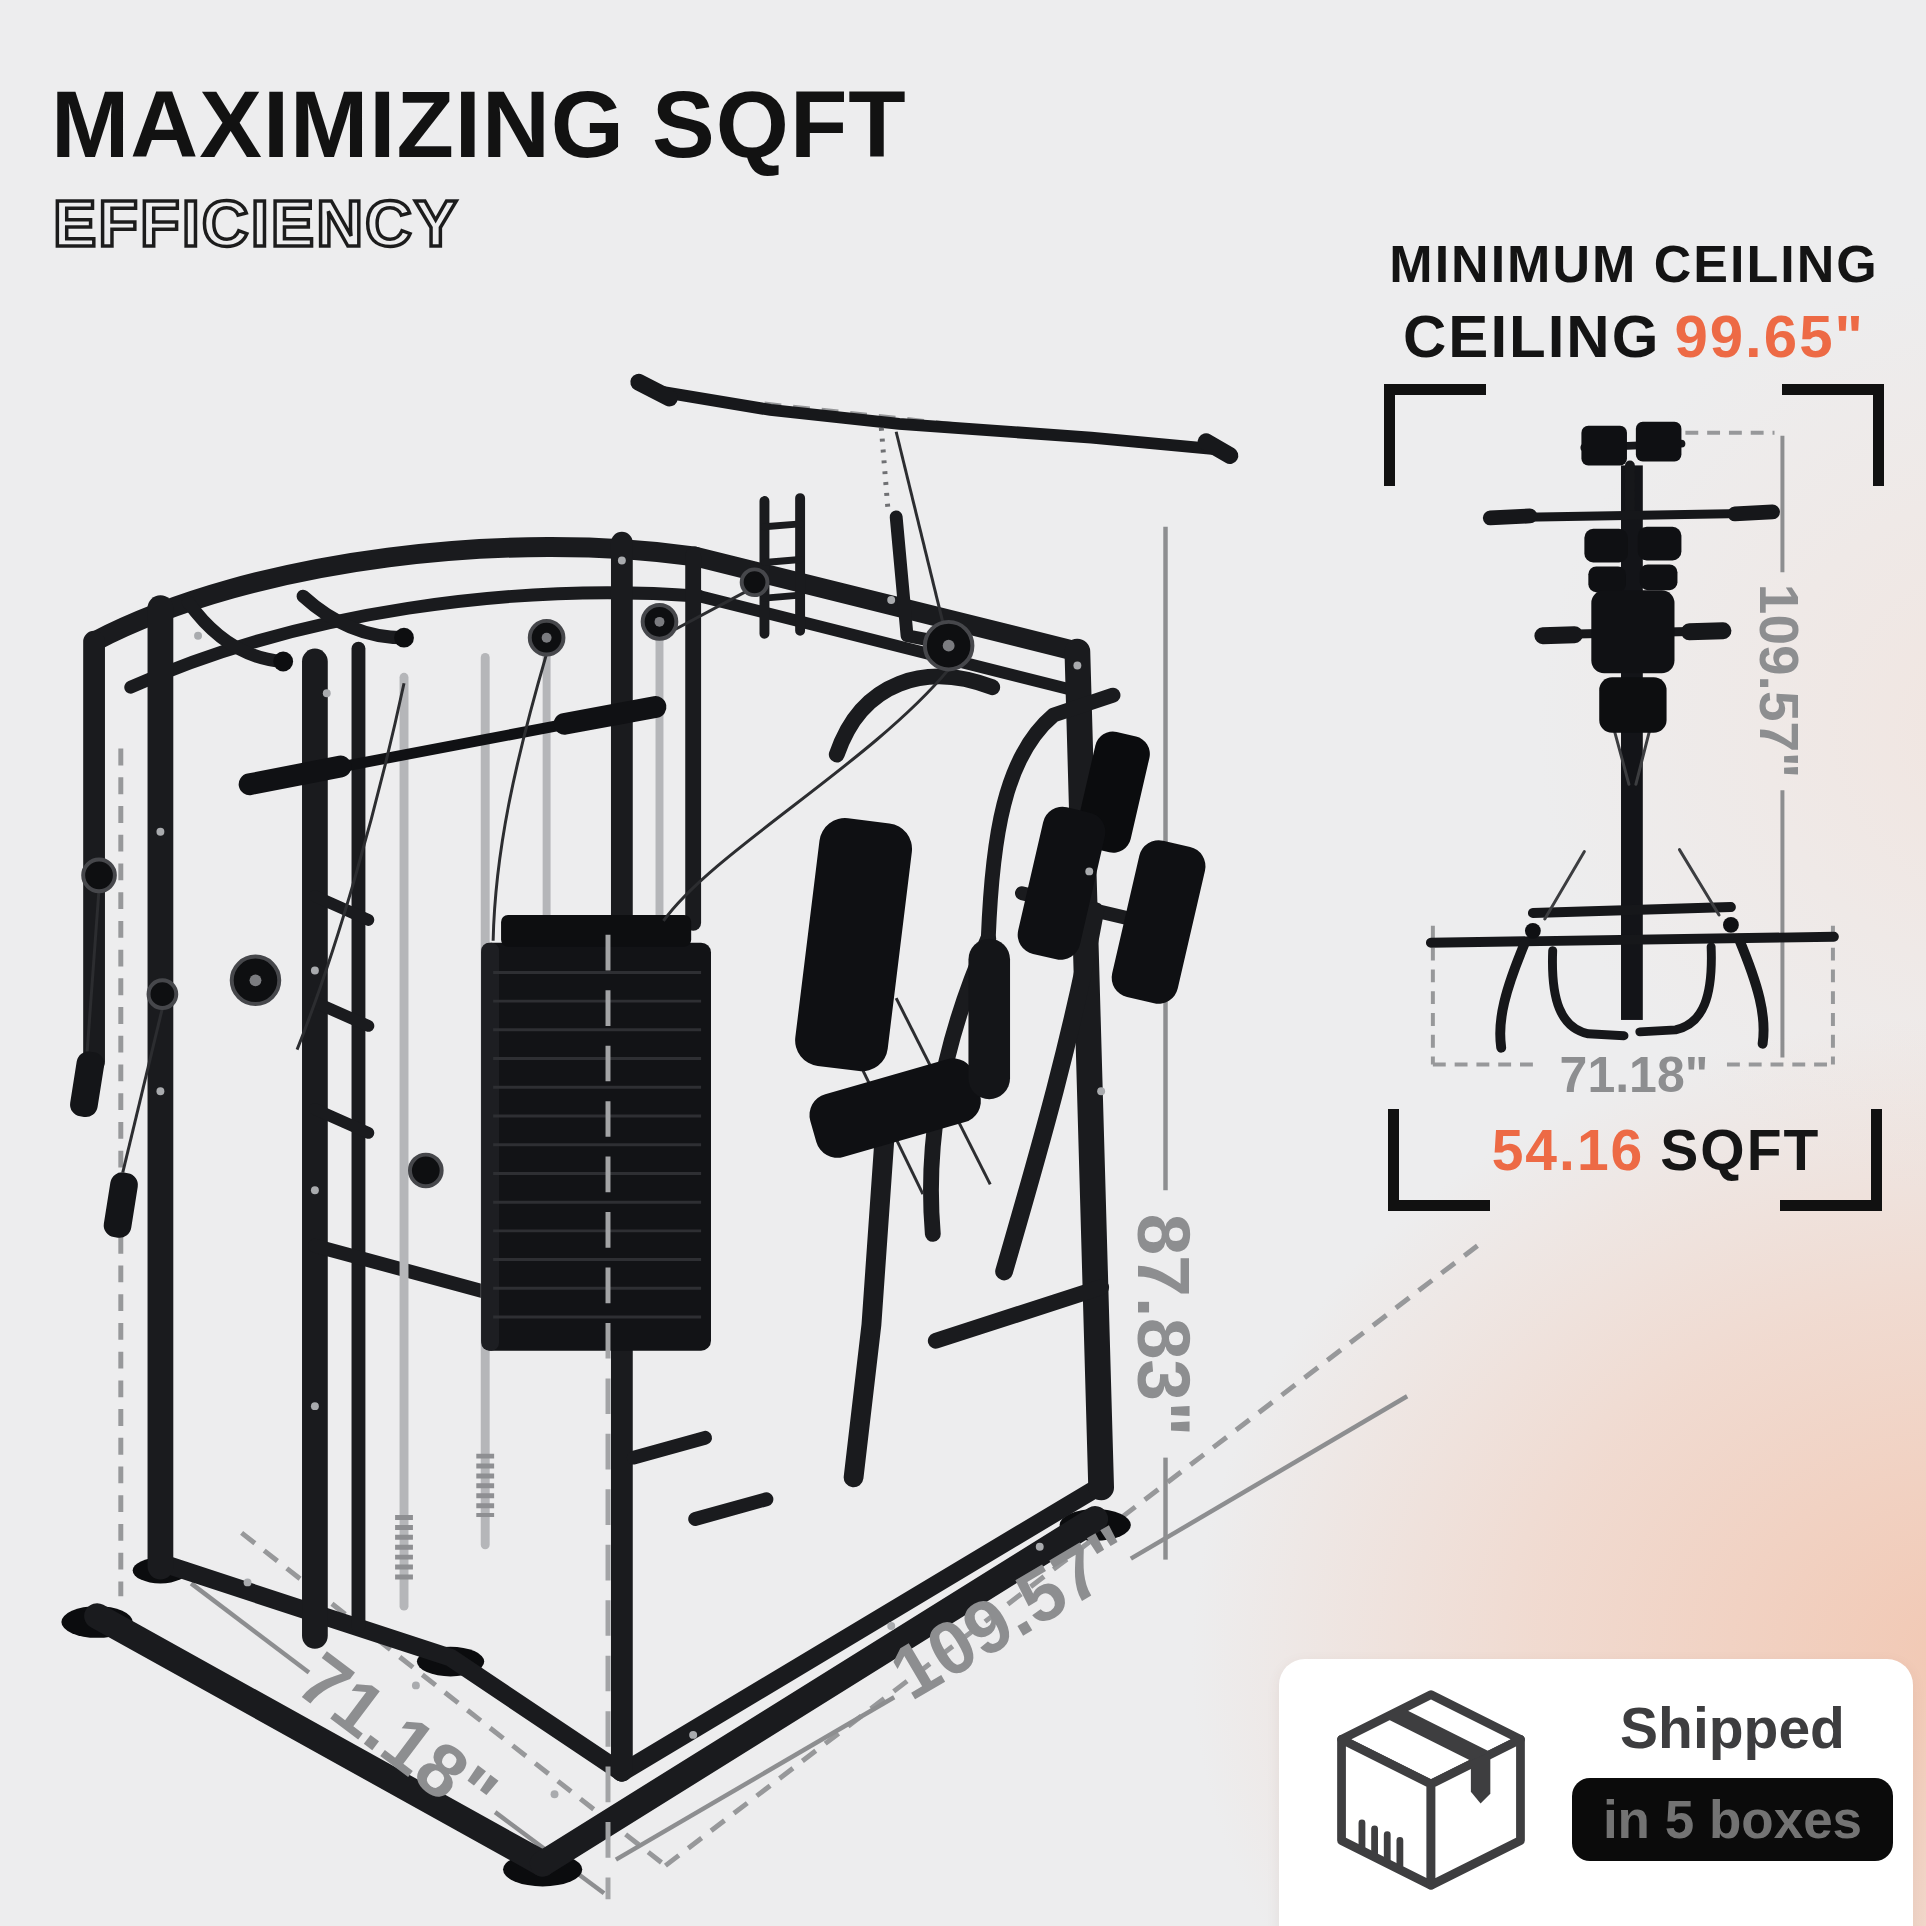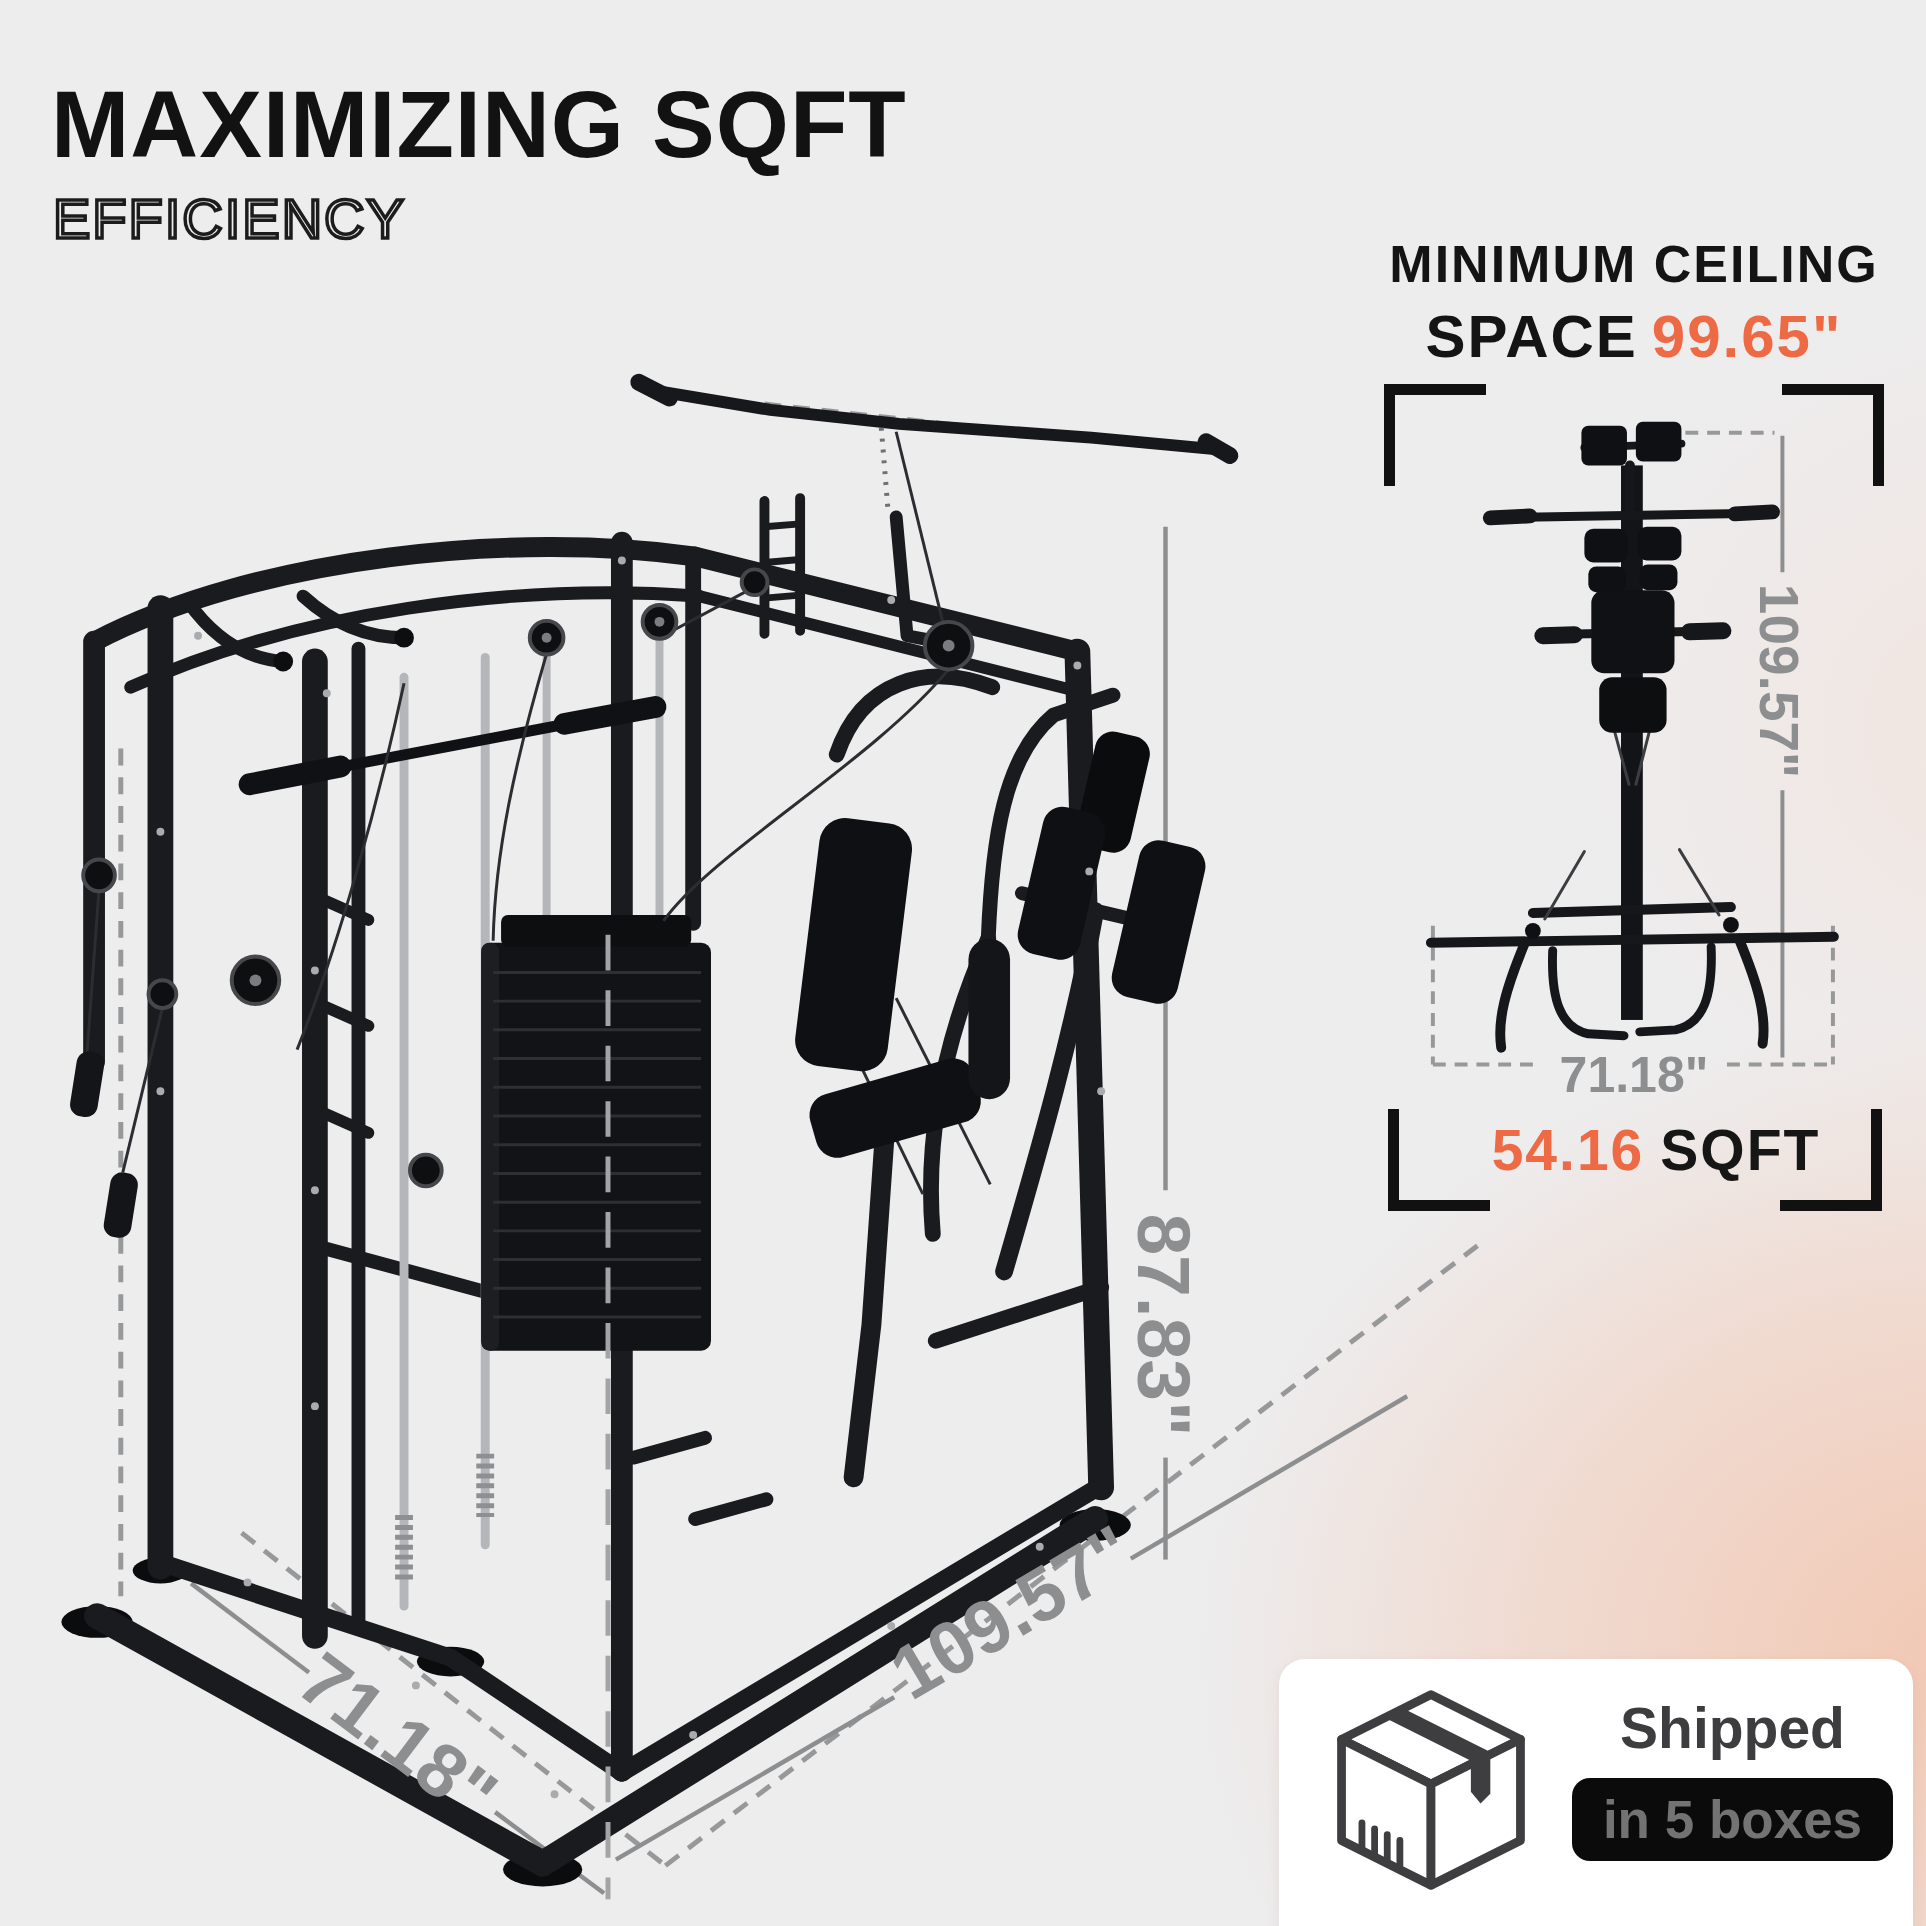--- a/index.html
+++ b/index.html
@@ -11,21 +11,21 @@
       radial-gradient(752px 752px at 104% 38%, rgba(246,219,206,0.45) 0%, rgba(246,219,206,0) 62%),
       #ededee;
   }
   .abs{position:absolute;}
   
   #headline-1{
     left:51px; top:71px; font-size:94px; font-weight:bold; letter-spacing:1px;
     color:#121212; white-space:nowrap;
   }
   #headline-2{
-    left:53px; top:186px; font-size:56px; font-weight:normal; letter-spacing:2px;
+    left:53px; top:186px; font-size:65px; font-weight:bold; letter-spacing:2px;
     color:transparent; -webkit-text-stroke:3.5px #1c1c1c; white-space:nowrap;
   }
   
   #ceiling-block{left:1337px; top:234px; width:594px; text-align:center; color:#141414;}
   #ceiling-line1{font-size:52px; font-weight:bold; letter-spacing:2px; white-space:nowrap;}
   #ceiling-line2{margin-top:8px; font-size:60px; font-weight:bold; letter-spacing:2px; white-space:nowrap;}
   #ceiling-line2 .val{color:#ed6a45; margin-left:14px;}
   
   .bracket{width:91px; height:91px;}
   .bracket.tl{border-top:11px solid #111; border-left:11px solid #111;}
@@ -270,21 +270,21 @@
         <circle cx="1748" cy="934" r="8"></circle>
       </g>
     </g>
   </svg>
 
   <div class="abs" id="headline-1">MAXIMIZING SQFT</div>
   <div class="abs" id="headline-2">EFFICIENCY</div>
 
   <div class="abs" id="ceiling-block">
     <div id="ceiling-line1">MINIMUM CEILING</div>
-    <div id="ceiling-line2"><span>SPACE</span><span class="val">99.65"</span></div>
+    <div id="ceiling-line2"><span>CEILING</span><span class="val">99.65"</span></div>
   </div>
 
   <div class="abs bracket tl" style="left:1384px; top:384px"></div>
   <div class="abs bracket tr" style="left:1782px; top:384px"></div>
   <div class="abs bracket bl" style="left:1388px; top:1109px"></div>
   <div class="abs bracket br" style="left:1780px; top:1109px"></div>
 
   <div class="abs dim" id="dim-main-height">87.83"</div>
   <div class="abs dim" id="dim-main-depth">109.57"</div>
   <div class="abs dim" id="dim-main-width">71.18"</div>

